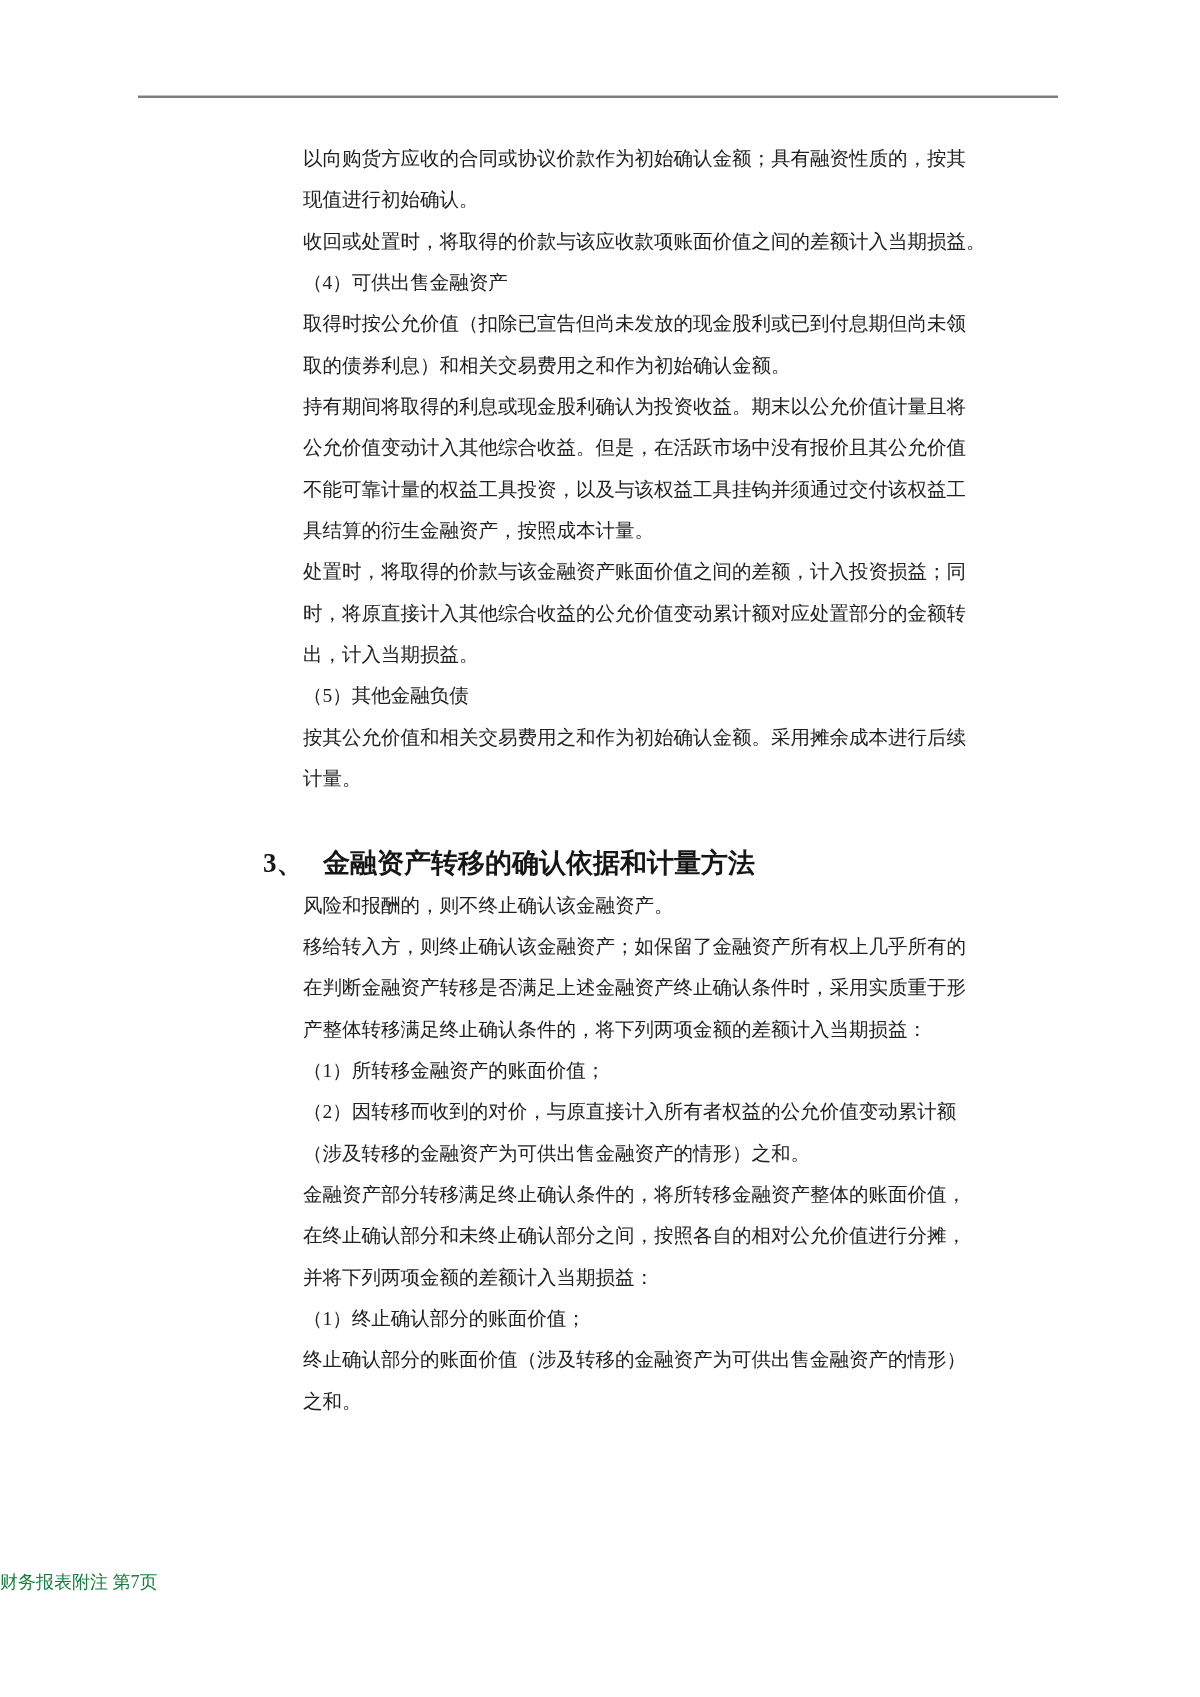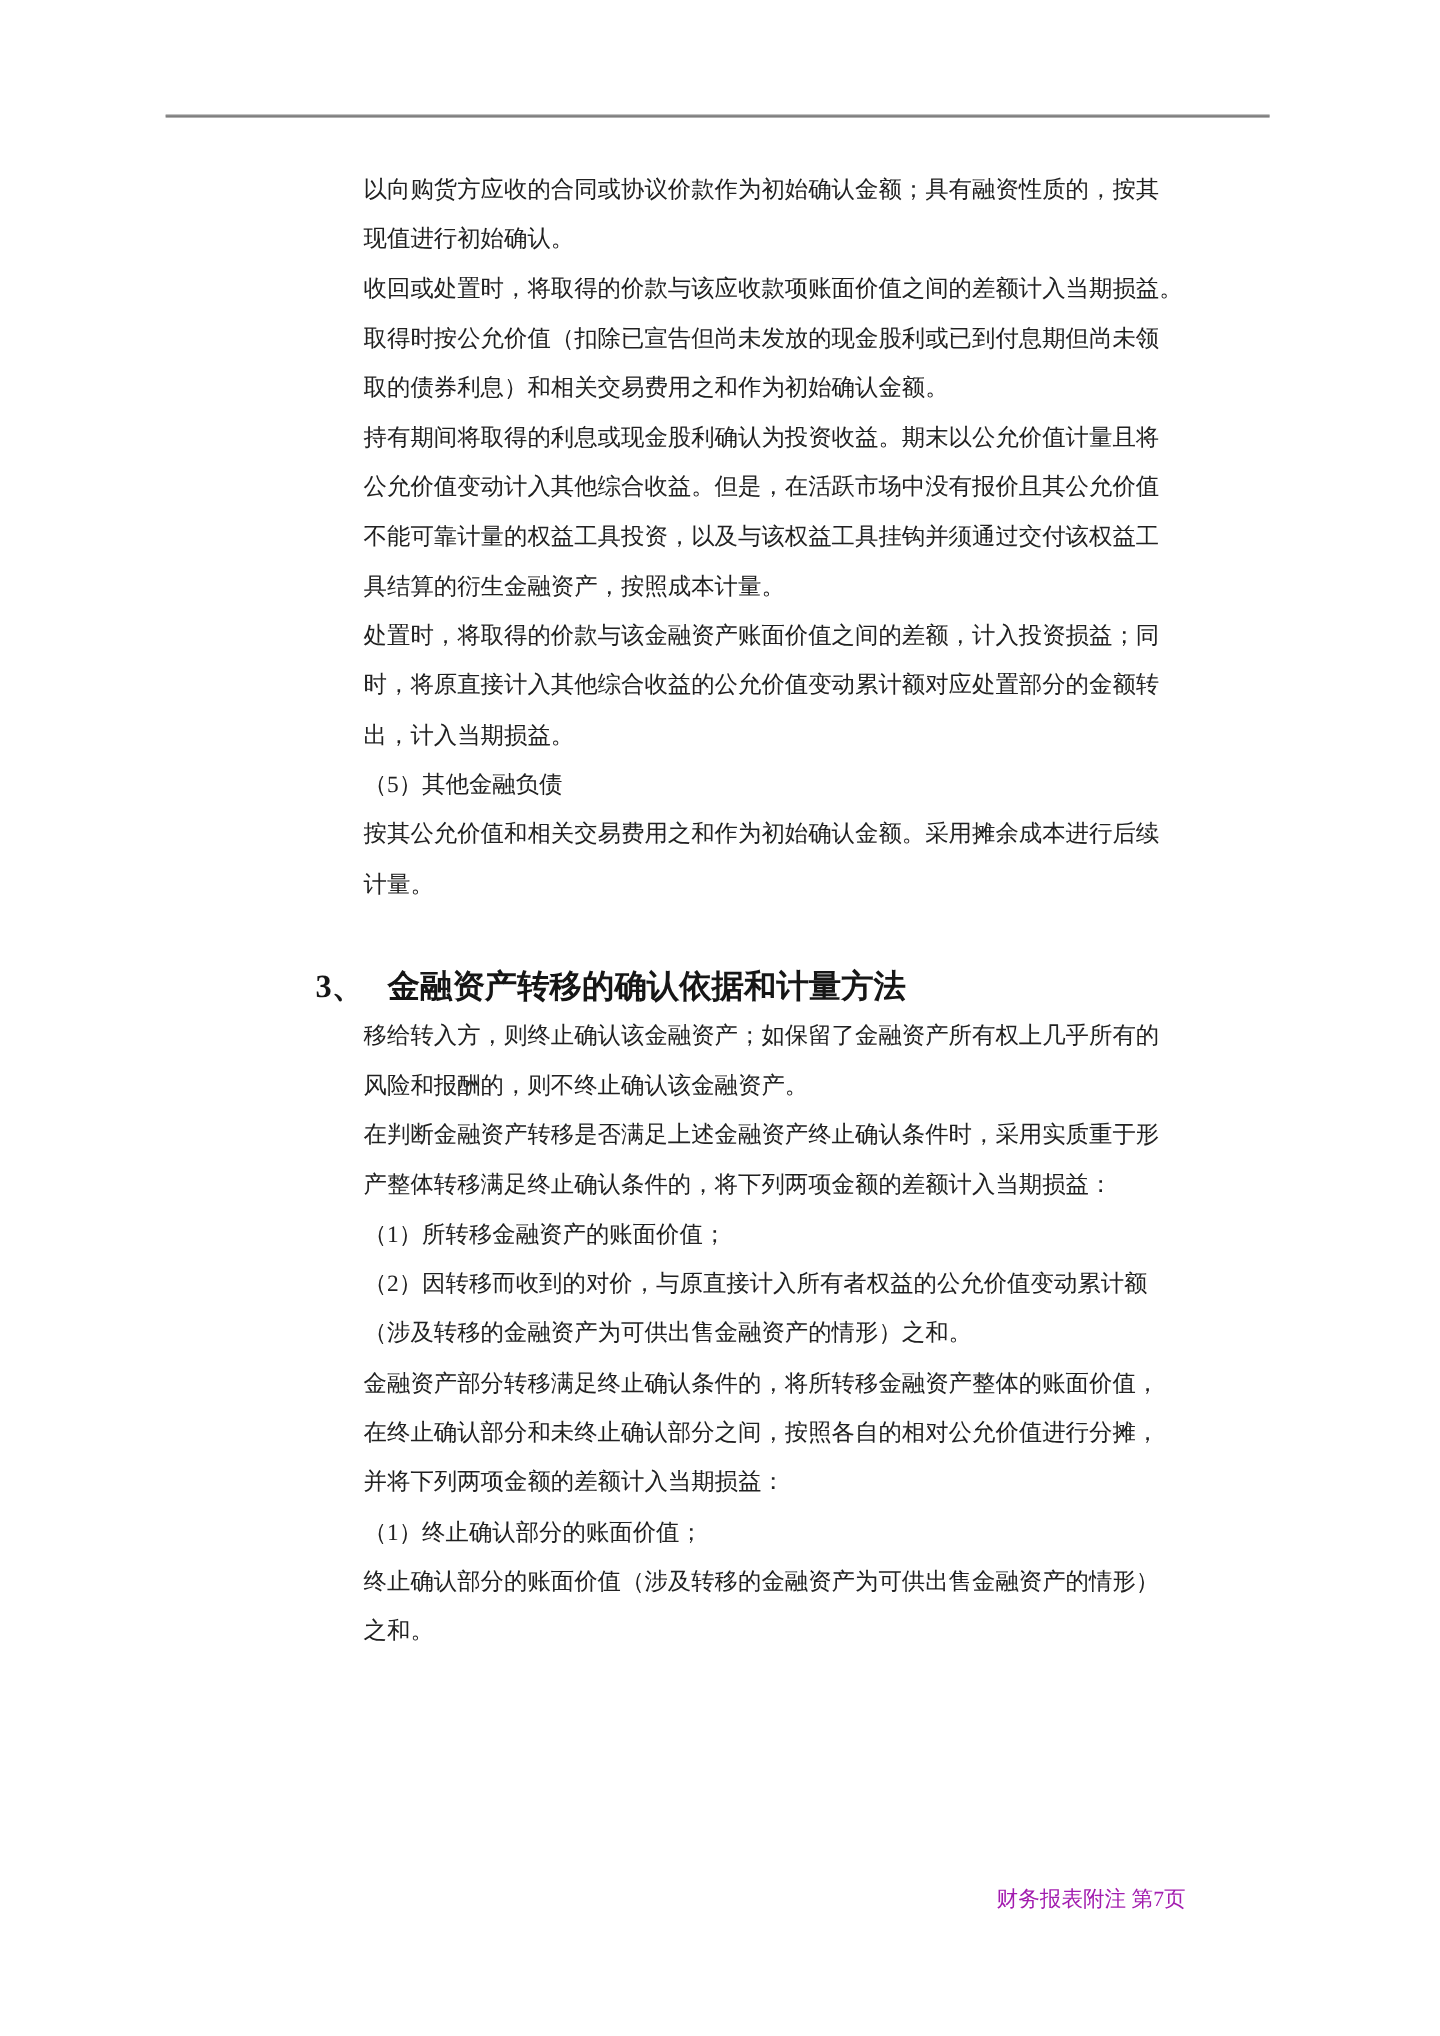--- a/index.html
+++ b/index.html
@@ -53,57 +53,58 @@
   }
   .h-num {
     display: inline-block;
     width: 60px;
   }
   .footer {
     position: absolute;
     left: 0;
     top: 1570px;
     width: 988px;
-    text-align: right;
+    text-align: left;
     font-size: 18px;
     line-height: 24px;
-    color: #a21caf;
+    color: #15803d;
   }
 </style>
 </head>
 <body>
 
 <div class="page">
   <div class="top-rule"></div>
 
   <div class="doc-body">
     <div class="line">以向购货方应收的合同或协议价款作为初始确认金额；具有融资性质的，按其</div>
     <div class="line">现值进行初始确认。</div>
     <div class="line">收回或处置时，将取得的价款与该应收款项账面价值之间的差额计入当期损益。</div>
+    <div class="line">（4）可供出售金融资产</div>
     <div class="line">取得时按公允价值（扣除已宣告但尚未发放的现金股利或已到付息期但尚未领</div>
     <div class="line">取的债券利息）和相关交易费用之和作为初始确认金额。</div>
     <div class="line">持有期间将取得的利息或现金股利确认为投资收益。期末以公允价值计量且将</div>
     <div class="line">公允价值变动计入其他综合收益。但是，在活跃市场中没有报价且其公允价值</div>
     <div class="line">不能可靠计量的权益工具投资，以及与该权益工具挂钩并须通过交付该权益工</div>
     <div class="line">具结算的衍生金融资产，按照成本计量。</div>
     <div class="line">处置时，将取得的价款与该金融资产账面价值之间的差额，计入投资损益；同</div>
     <div class="line">时，将原直接计入其他综合收益的公允价值变动累计额对应处置部分的金额转</div>
     <div class="line">出，计入当期损益。</div>
     <div class="line">（5）其他金融负债</div>
     <div class="line">按其公允价值和相关交易费用之和作为初始确认金额。采用摊余成本进行后续</div>
     <div class="line">计量。</div>
 
     <div class="section-gap"></div>
 
     <div class="heading">
       <span class="h-num">3、</span><span class="h-title">金融资产转移的确认依据和计量方法</span>
     </div>
 
+    <div class="line">风险和报酬的，则不终止确认该金融资产。</div>
     <div class="line">移给转入方，则终止确认该金融资产；如保留了金融资产所有权上几乎所有的</div>
-    <div class="line">风险和报酬的，则不终止确认该金融资产。</div>
     <div class="line">在判断金融资产转移是否满足上述金融资产终止确认条件时，采用实质重于形</div>
     <div class="line">产整体转移满足终止确认条件的，将下列两项金额的差额计入当期损益：</div>
     <div class="line">（1）所转移金融资产的账面价值；</div>
     <div class="line">（2）因转移而收到的对价，与原直接计入所有者权益的公允价值变动累计额</div>
     <div class="line">（涉及转移的金融资产为可供出售金融资产的情形）之和。</div>
     <div class="line">金融资产部分转移满足终止确认条件的，将所转移金融资产整体的账面价值，</div>
     <div class="line">在终止确认部分和未终止确认部分之间，按照各自的相对公允价值进行分摊，</div>
     <div class="line">并将下列两项金额的差额计入当期损益：</div>
     <div class="line">（1）终止确认部分的账面价值；</div>
     <div class="line">终止确认部分的账面价值（涉及转移的金融资产为可供出售金融资产的情形）</div>

